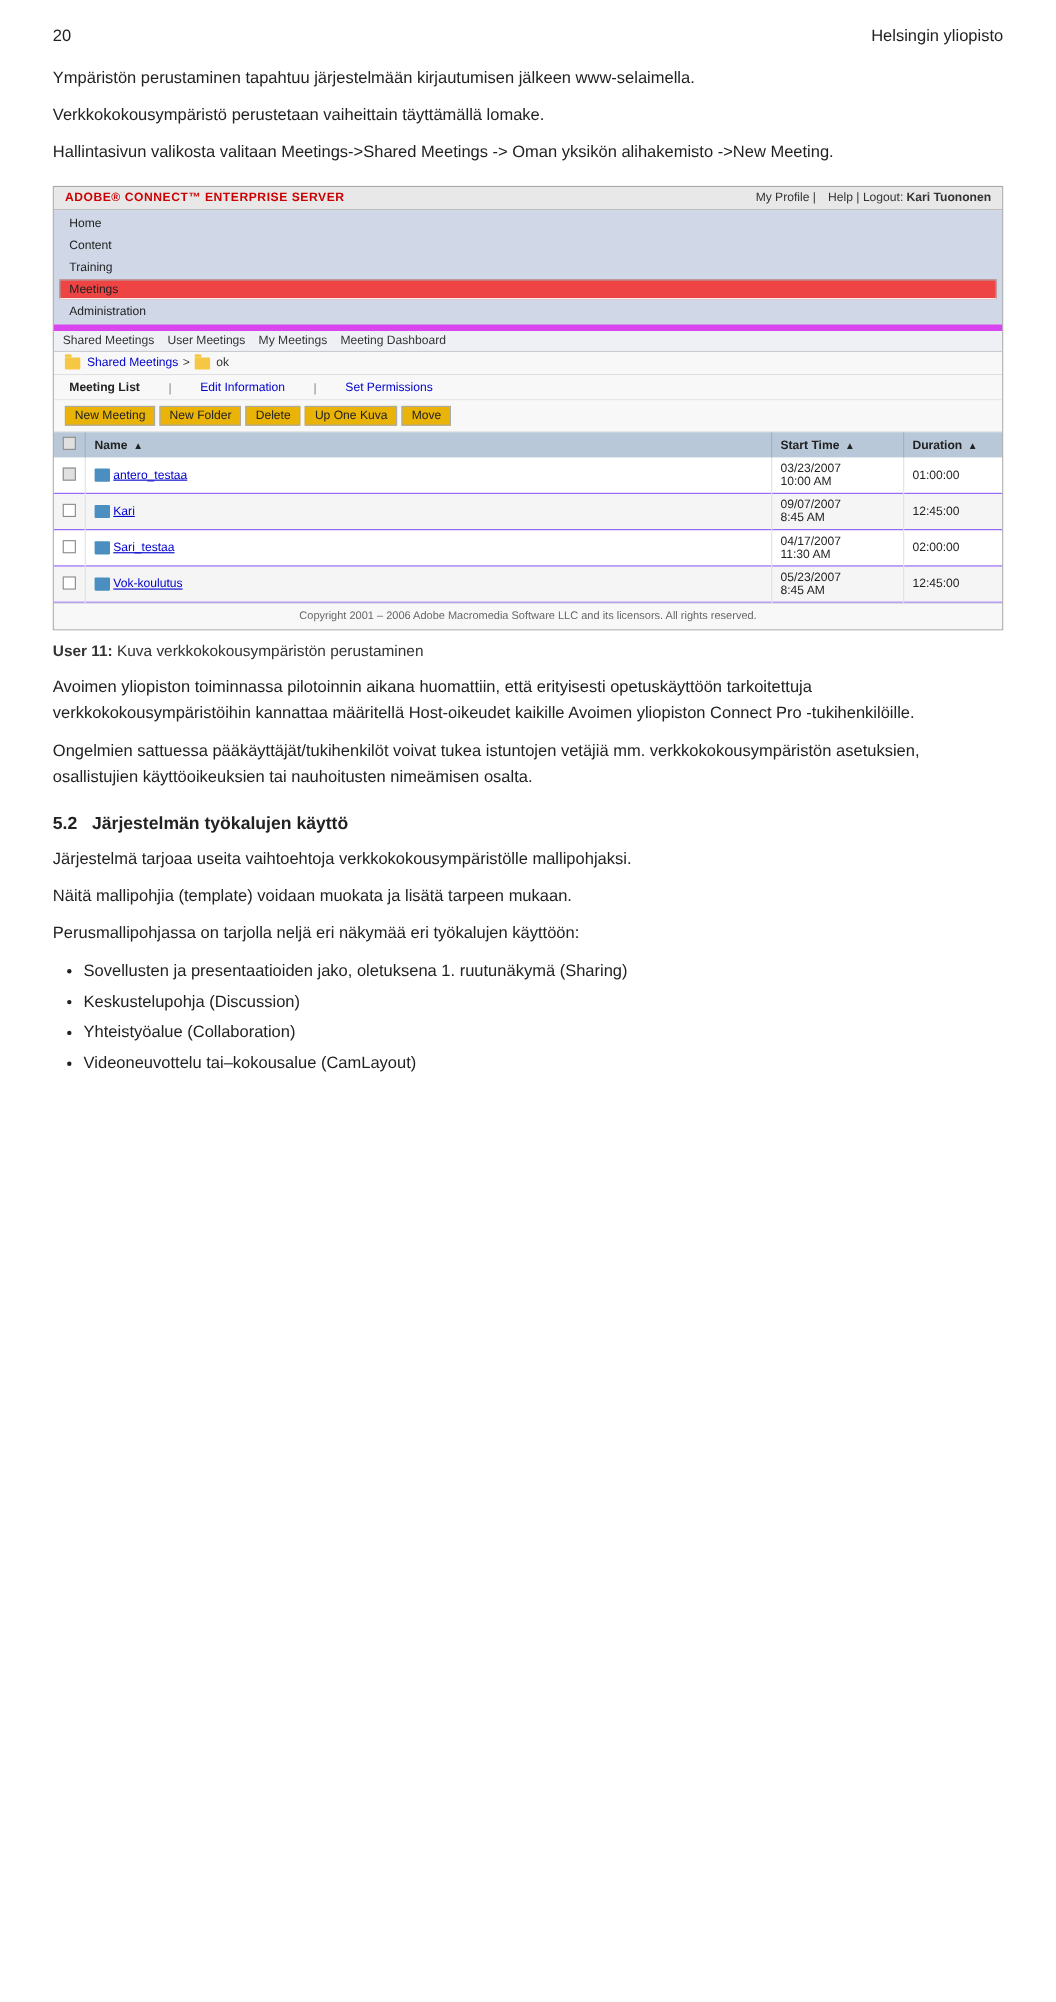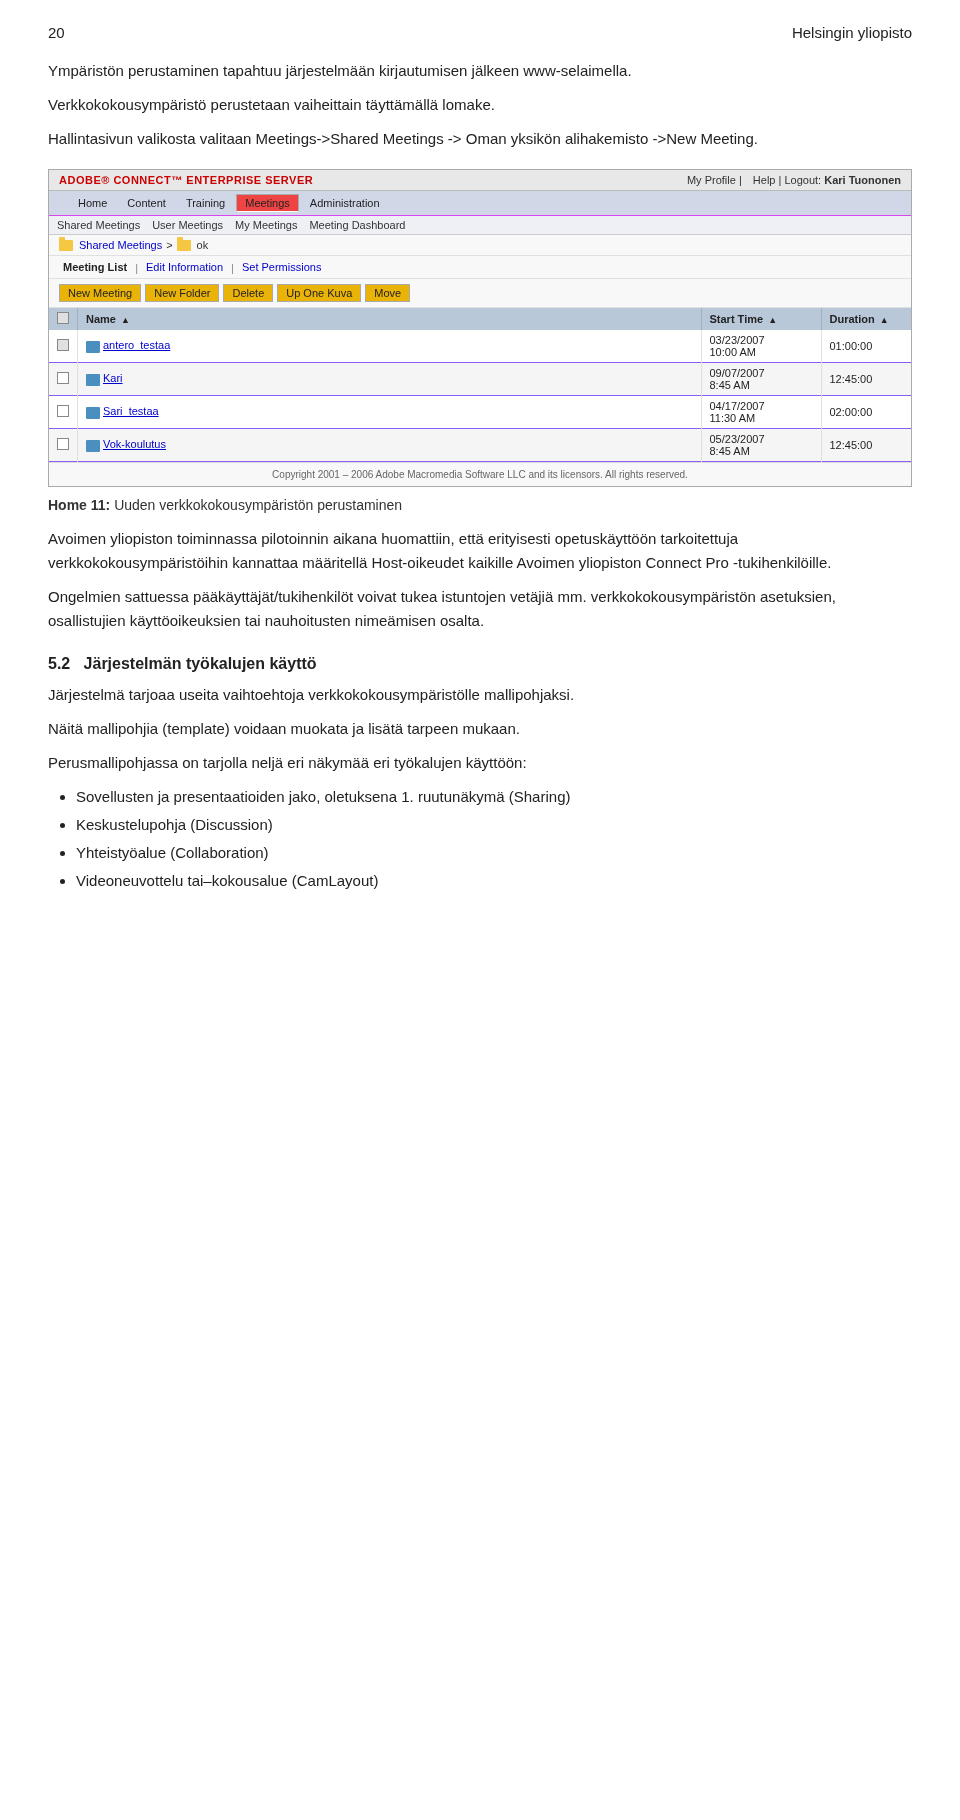--- a/index.html
+++ b/index.html
@@ -59,24 +59,25 @@
       font-size: 11px;
       color: #333;
     }
     .ac-top-links a {
       color: #333;
       text-decoration: none;
       margin-left: 8px;
     }
     .ac-nav-bar {
       background: #d0d8e8;
-      border-bottom: 1px solid #d946ef;
-      padding: 3px 20px;
+      border-bottom: 6px solid #d946ef;
+      padding: 3px 5px;
       display: flex;
       gap: 2px;
+      flex-direction: column;
     }
     .ac-nav-item {
       font-size: 11px;
       color: #222;
       padding: 2px 8px;
       cursor: pointer;
       border: 1px solid transparent;
     }
     .ac-nav-item.active {
       background: #ef4444;
@@ -127,21 +128,21 @@
     .ac-breadcrumb a {
       color: #00c;
       text-decoration: none;
     }
     .ac-actions-bar {
       padding: 4px 10px;
       background: #f8f8f8;
       border-bottom: 1px solid #e0e0e0;
       display: flex;
       align-items: flex-end;
-      gap: 4px;
+      gap: 22px;
     }
     .ac-action-link {
       font-size: 11px;
       color: #00c;
       text-decoration: none;
       padding: 1px 4px;
     }
     .ac-action-link.active {
       font-weight: bold;
       color: #222;
@@ -365,22 +366,22 @@
 8:45 AM</td>
           <td>12:45:00</td>
         </tr>
       </tbody>
   </table>
 
   <div class="ac-footer">Copyright 2001 – 2006 Adobe Macromedia Software LLC and its licensors. All rights reserved.</div>
 </div>
 
 <p class="caption">
-  <strong>Home 11:</strong>
-  <span>Uuden verkkokokousympäristön perustaminen</span>
+  <strong>User 11:</strong>
+  <span>Kuva verkkokokousympäristön perustaminen</span>
 </p>
 
 <p class="body-text">Avoimen yliopiston toiminnassa pilotoinnin aikana huomattiin, että erityisesti opetuskäyttöön tarkoitettuja verkkokokousympäristöihin kannattaa määritellä Host-oikeudet kaikille Avoimen yliopiston Connect Pro -tukihenkilöille.</p>
 <p class="body-text">Ongelmien sattuessa pääkäyttäjät/tukihenkilöt voivat tukea istuntojen vetäjiä mm. verkkokokousympäristön asetuksien, osallistujien käyttöoikeuksien tai nauhoitusten nimeämisen osalta.</p>
 
 <div class="section-heading">
   <span class="section-number">5.2</span>
   &nbsp;
   <span>Järjestelmän työkalujen käyttö</span>
 </div>

